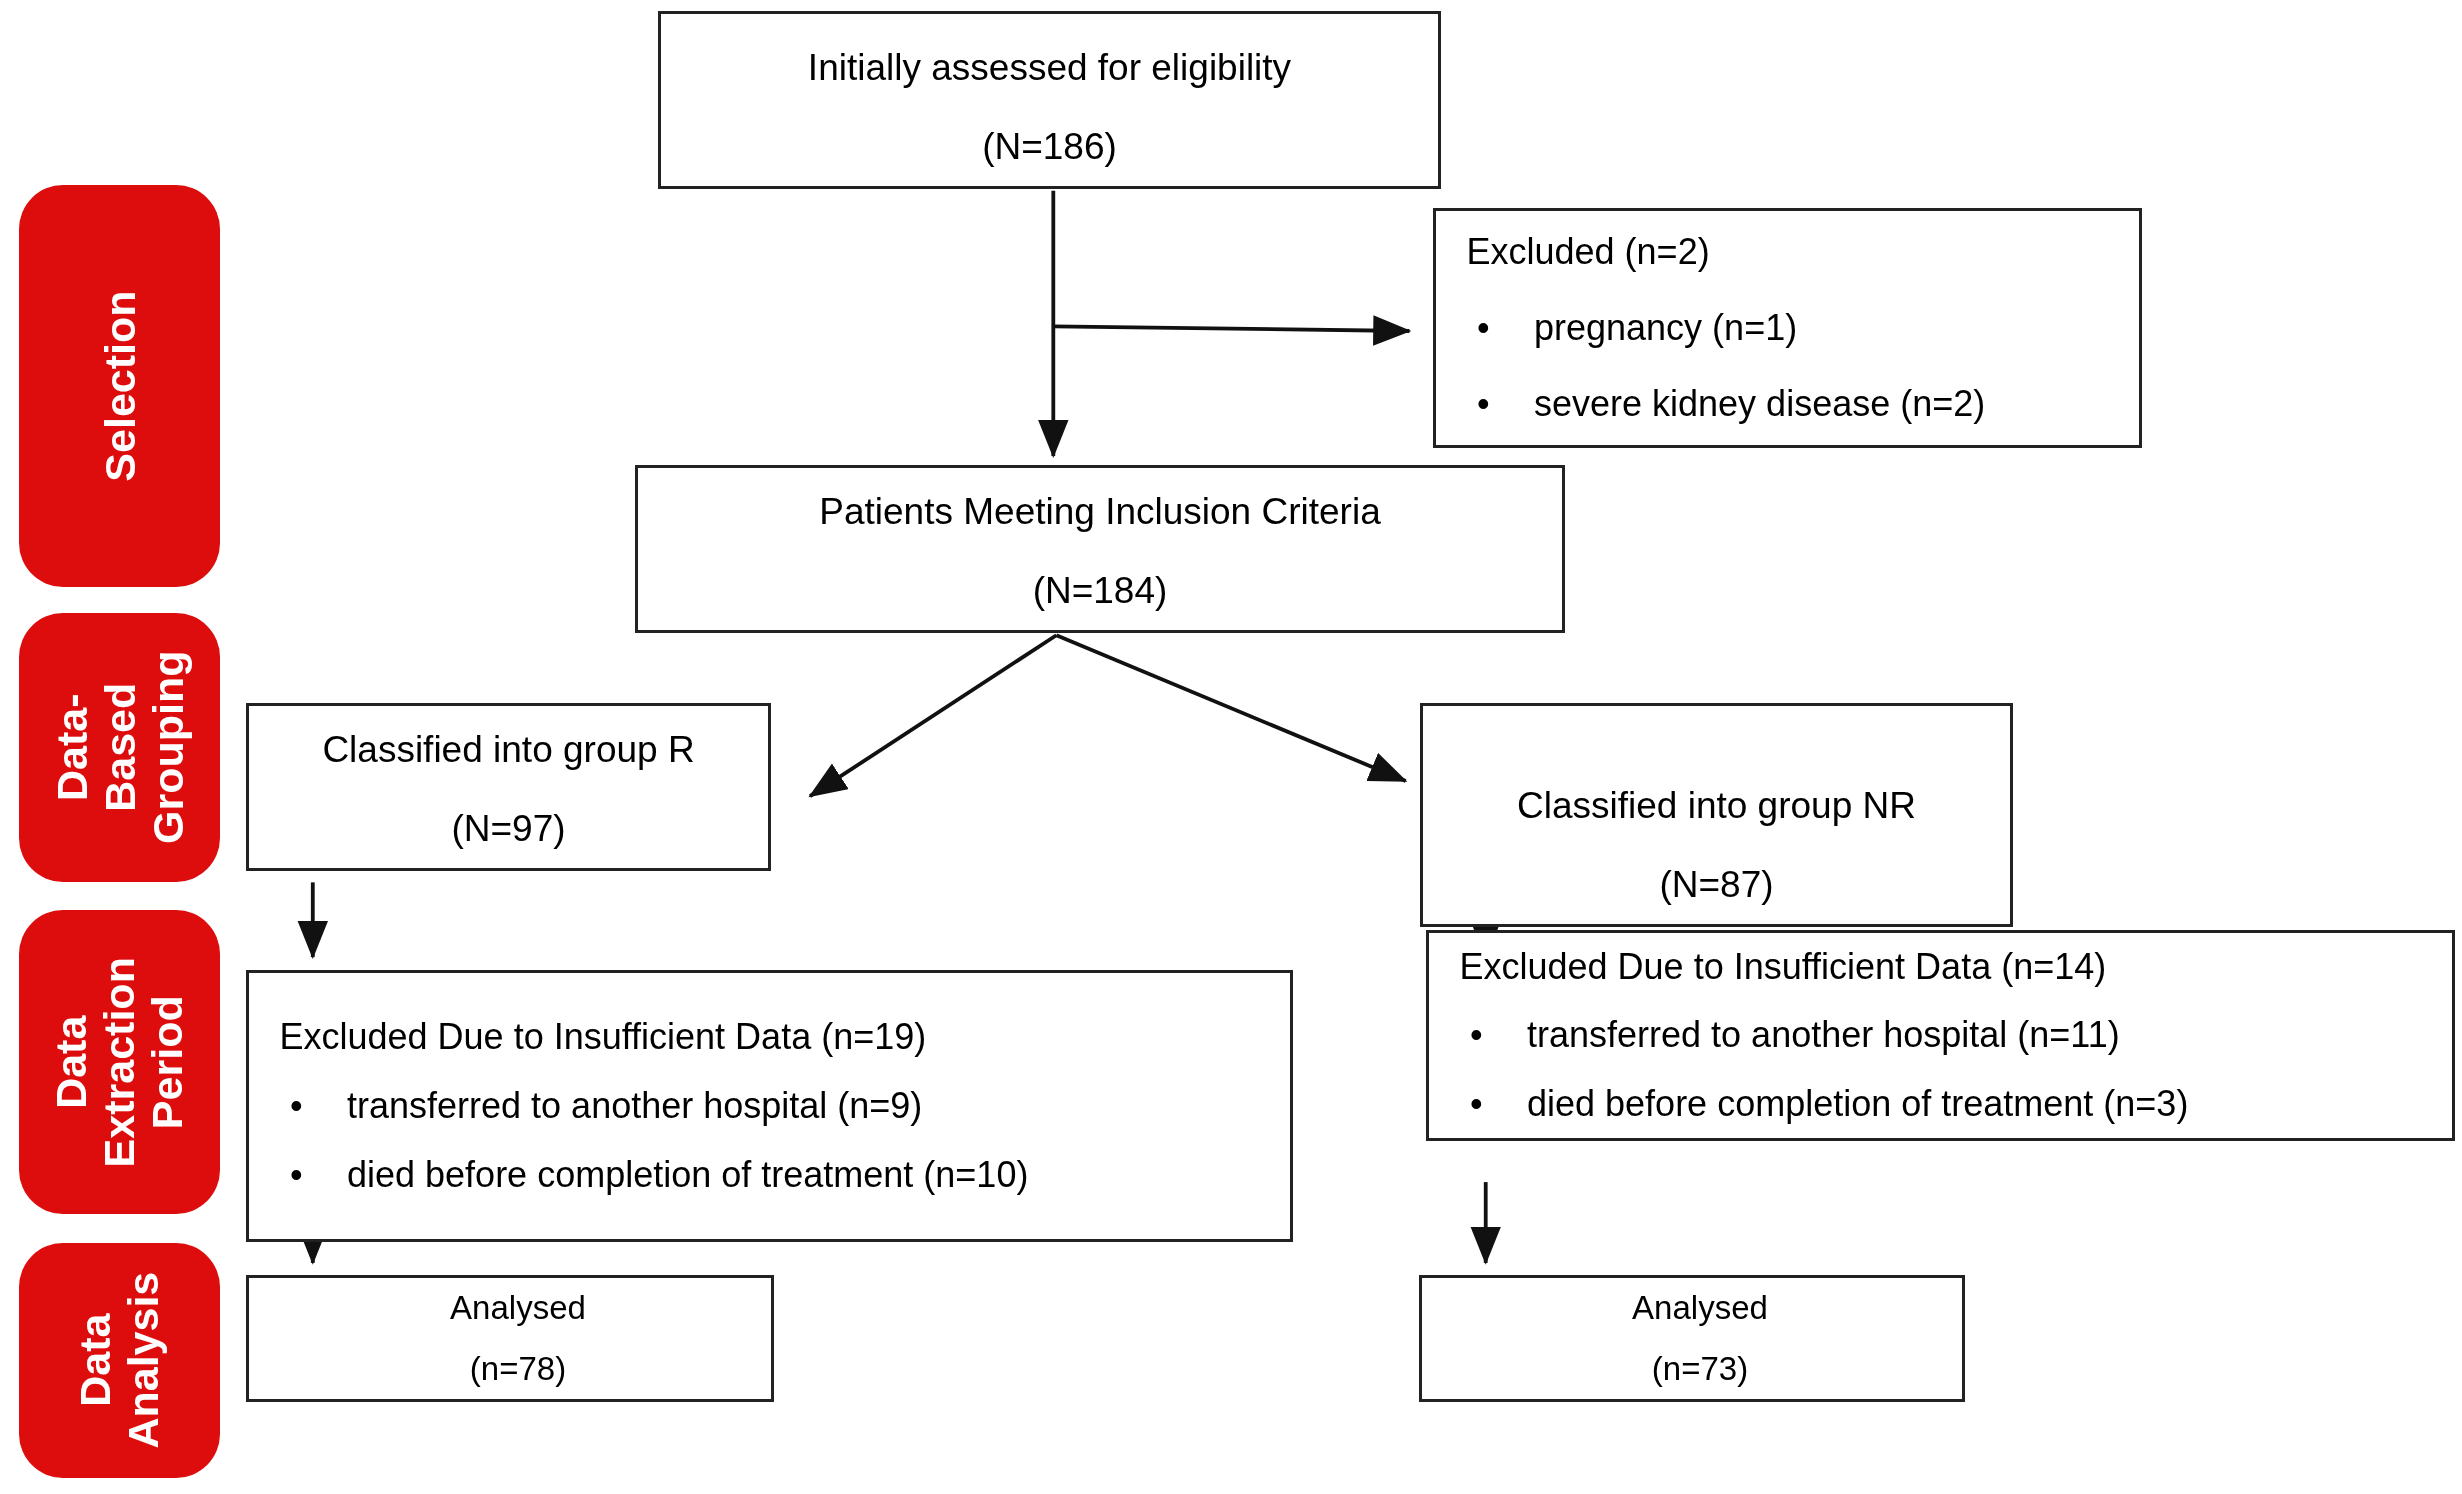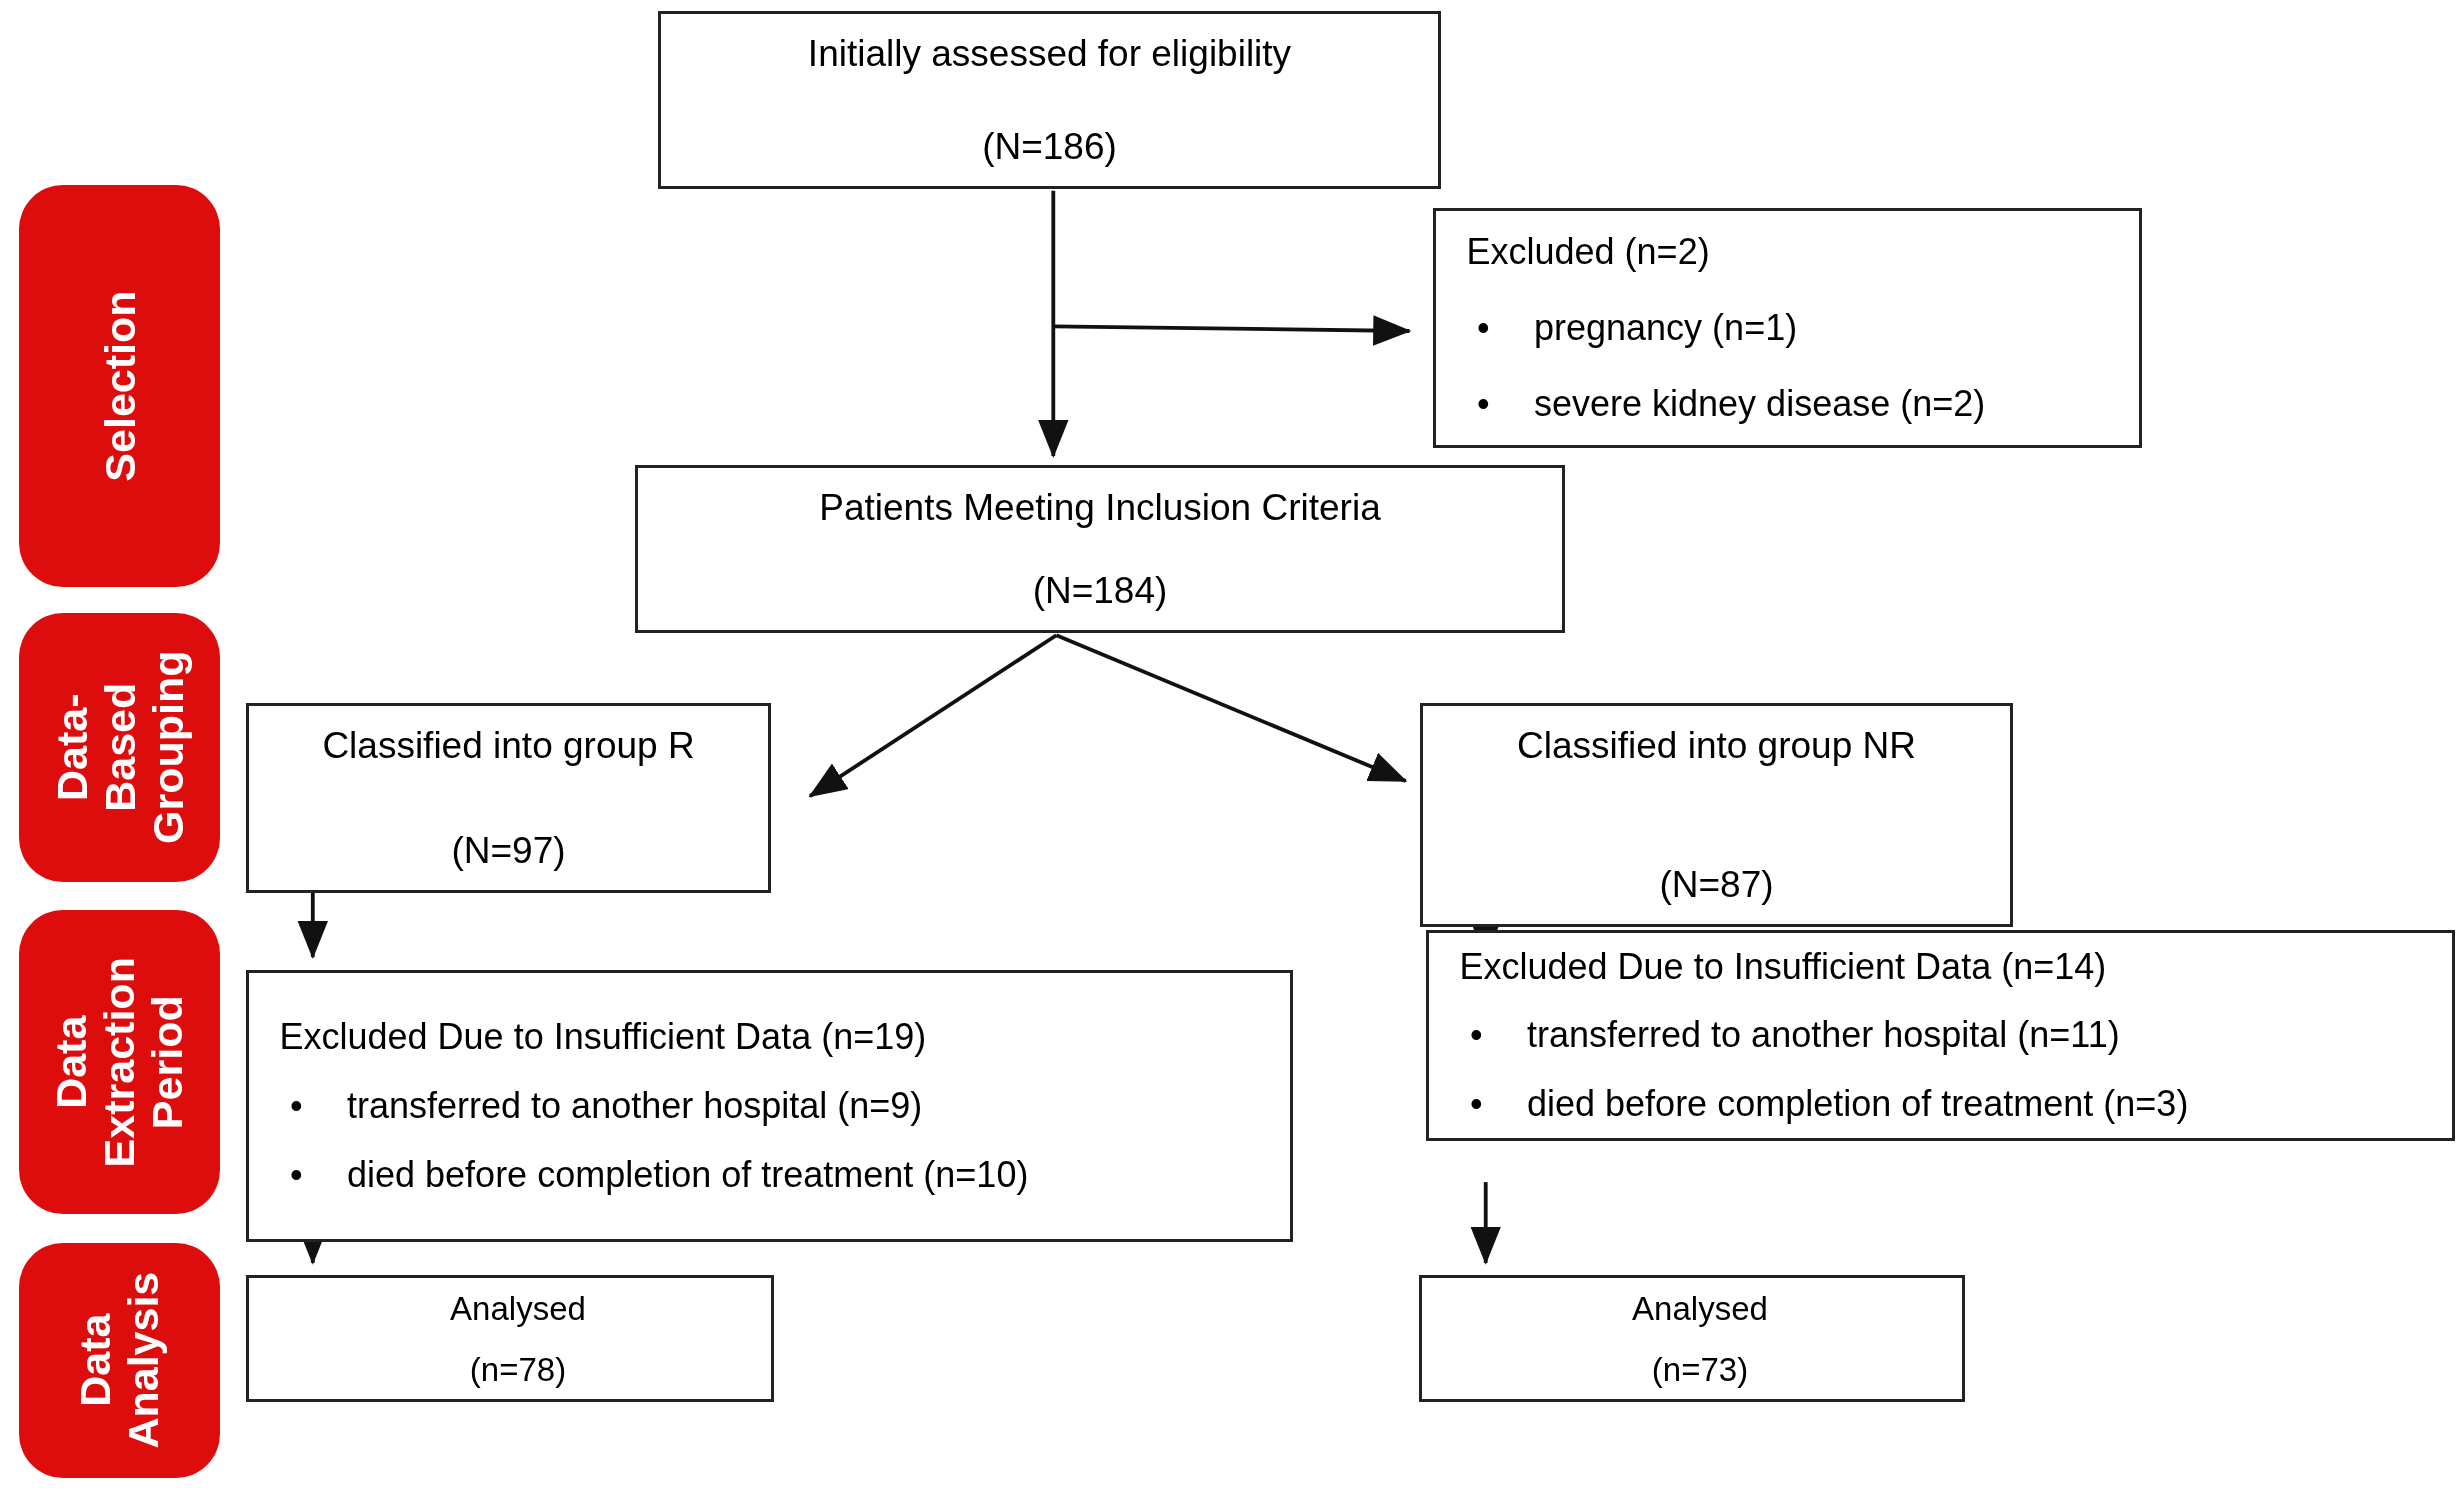--- a/index.html
+++ b/index.html
@@ -21,21 +21,21 @@
     transform:rotate(-90deg);
     color:#ffffff;font-weight:bold;font-size:43px;line-height:1.12;
     white-space:pre-line;text-align:center;
   }
   
   .fbox{
     position:absolute;background:#ffffff;
     border:3.1px solid #222222;box-sizing:border-box;
   }
   .center-box{
-    display:flex;flex-direction:column;align-items:center;justify-content:space-between;
+    display:flex;flex-direction:column;align-items:center;justify-content:flex-end;
     text-align:center;font-size:37px;
   }
   .center-box .line{display:block;line-height:79px;}
   .analysed .line{line-height:61px;font-size:33px;margin-left:16px;}
   .bullet-box{
     display:flex;flex-direction:column;justify-content:center;
     font-size:36px;
   }
   .bullet-box .row{display:flex;align-items:center;height:76px;}
   .bullet-box.tight .row{height:69px;}
@@ -99,21 +99,21 @@
       <span class="mark">•</span>
       <span>severe kidney disease (n=2)</span>
     </div>
   </div>
 
   <div class="fbox center-box" style="left:635px;top:465px;width:930px;height:168px;">
     <span class="line">Patients Meeting Inclusion Criteria</span>
     <span class="line">(N=184)</span>
   </div>
 
-  <div class="fbox center-box" style="left:246px;top:703px;width:525px;height:190px;">
+  <div class="fbox center-box" style="left:246px;top:703px;width:525px;height:168px;">
     <span class="line">Classified into group R</span>
     <span class="line">(N=97)</span>
   </div>
 
   <div class="fbox center-box" style="left:1420px;top:703px;width:593px;height:224px;">
     <span class="line">Classified into group NR</span>
     <span class="line">(N=87)</span>
   </div>
 
   <div class="fbox bullet-box tight" style="left:246px;top:970px;width:1047px;height:272px;">

